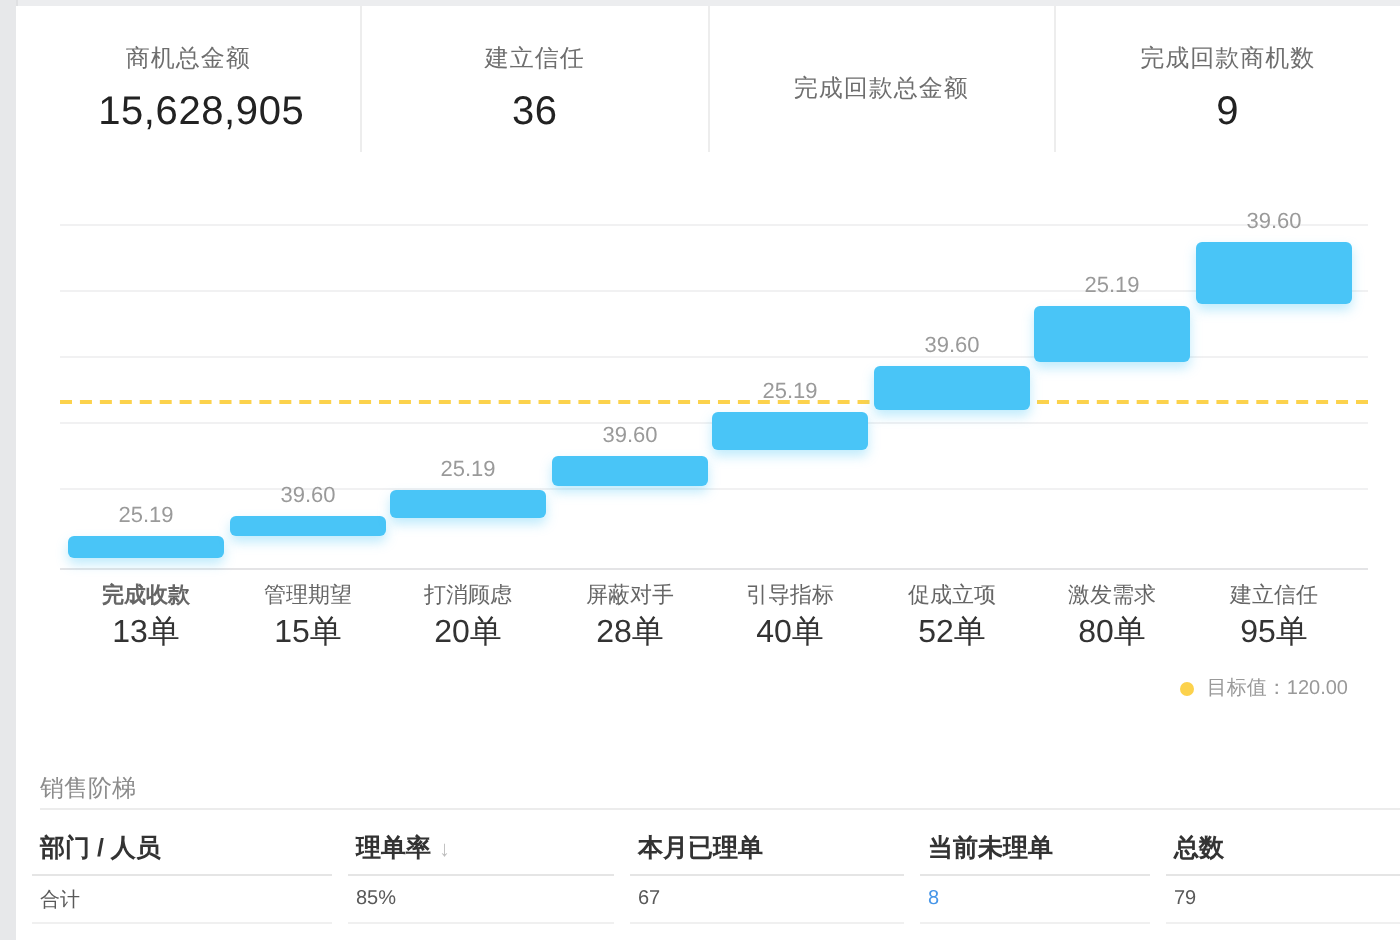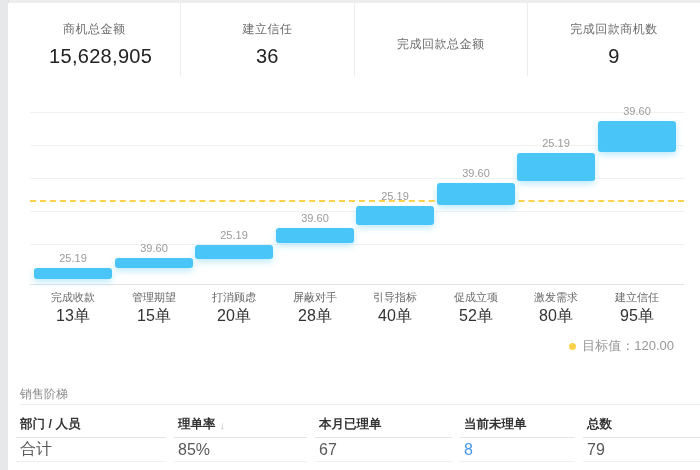--- a/index.html
+++ b/index.html
@@ -24,31 +24,31 @@
   .plot{position:absolute;inset:0}
   .gridline{position:absolute;left:22px;right:16px;height:1px;background:#f1f1f2}
   .baseline{position:absolute;left:22px;right:16px;height:1px;background:#e4e4e6}
   .target-line{position:absolute;left:22px;right:16px;height:0;border-top:2px dashed #fcd24c}
   .bar{position:absolute;width:78px;border-radius:3px;box-shadow:0 3px 6px rgba(73,197,246,.35)}
   .val-label{position:absolute;width:80px;font-size:11px;color:#9a9a9a;text-align:center}
   .cat-name{position:absolute;width:80px;font-size:11px;color:#666;text-align:center}
   .cat-count{position:absolute;width:80px;font-size:16px;color:#333;text-align:center}
   .legend{position:absolute;right:26px;top:261px;display:flex;align-items:center;gap:6px;cursor:pointer}
   .legend-dot{width:7px;height:7px;border-radius:50%}
-  .legend-text{font-size:13px;color:#999}
+  .legend-text{font-size:10px;color:#999}
 
   
   .table-card{top:378px;height:92px}
   .table-title{position:absolute;left:12px;top:8px;font-size:12px;color:#8c8c8c}
   .title-divider{position:absolute;left:12px;right:0;top:26px;height:1px;background:#ececec}
   .th{position:absolute;top:34px;height:26px;box-sizing:border-box;padding-left:4px;
       display:flex;align-items:center;gap:4px;font-size:12.5px;font-weight:bold;color:#333;
       border-bottom:1px solid #e5e5e5}
   .td{position:absolute;top:60px;height:24px;box-sizing:border-box;padding-left:4px;
-      display:flex;align-items:center;font-size:16px;color:#595959;
+      display:flex;align-items:center;font-size:10px;color:#595959;
       border-bottom:1px solid #f0f0f0}
   .sort-icon{font-size:11px;color:#bfbfbf;cursor:pointer}
   .td.link{cursor:pointer}
 </style>
 </head>
 <body>
 
 <div class="gutter"></div>
 
 <section class="card kpi-row" id="kpiRow">
@@ -76,21 +76,21 @@
   <div class="plot" id="plot">
       <div class="gridline" style="top: 36px;"></div>
       <div class="gridline" style="top: 69px;"></div>
       <div class="gridline" style="top: 102px;"></div>
       <div class="gridline" style="top: 135px;"></div>
       <div class="gridline" style="top: 168px;"></div>
       <div class="baseline" style="top: 208px;"></div>
       <div class="target-line" style="top: 124px; border-top-color: rgb(252, 210, 76);"></div>
       <div class="bar" style="left: 26px; top: 192px; height: 11px; width: 78px; background: rgb(73, 197, 247);"></div>
       <div class="val-label" style="left: 25px; top: 176px;">25.19</div>
-      <div class="cat-name" style="left: 25px; top: 214px;">完成收款</div>
+      <div class="cat-name" style="left: 25px; top: 214px; font-weight: bold;">完成收款</div>
       <div class="cat-count" style="left: 25px; top: 230px;">13单</div>
       <div class="bar" style="left: 107px; top: 182px; height: 10px; width: 78px; background: rgb(73, 197, 247);"></div>
       <div class="val-label" style="left: 106px; top: 166px;">39.60</div>
       <div class="cat-name" style="left: 106px; top: 214px;">管理期望</div>
       <div class="cat-count" style="left: 106px; top: 230px;">15单</div>
       <div class="bar" style="left: 187px; top: 169px; height: 14px; width: 78px; background: rgb(73, 197, 247);"></div>
       <div class="val-label" style="left: 186px; top: 153px;">25.19</div>
       <div class="cat-name" style="left: 186px; top: 214px;">打消顾虑</div>
       <div class="cat-count" style="left: 186px; top: 230px;">20单</div>
       <div class="bar" style="left: 268px; top: 152px; height: 15px; width: 78px; background: rgb(73, 197, 247);"></div>

